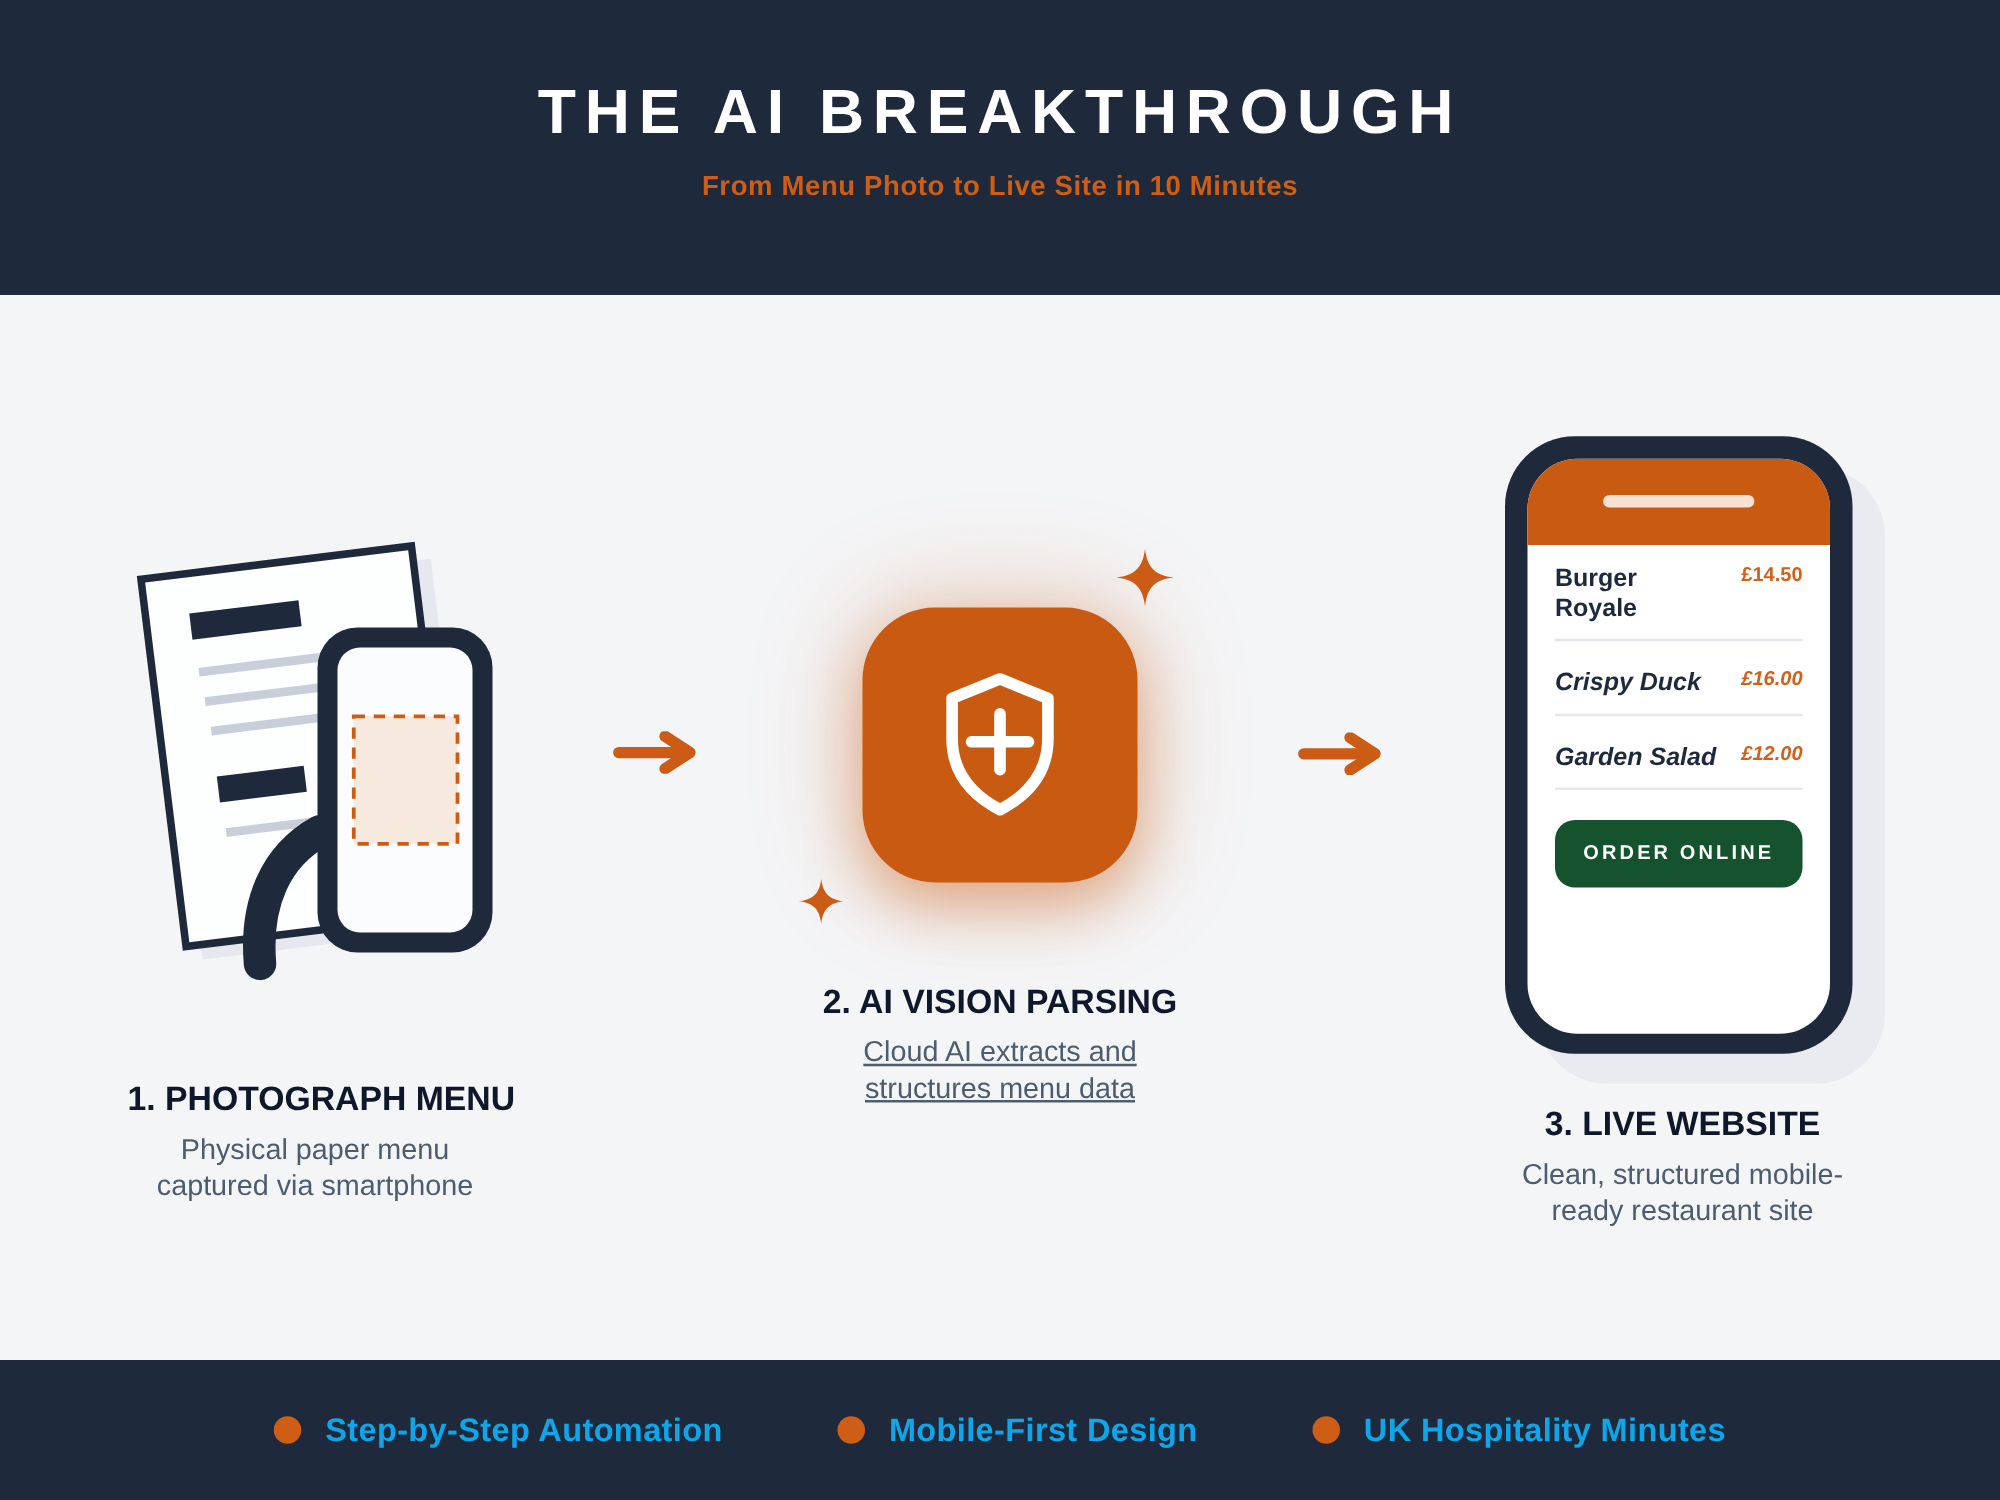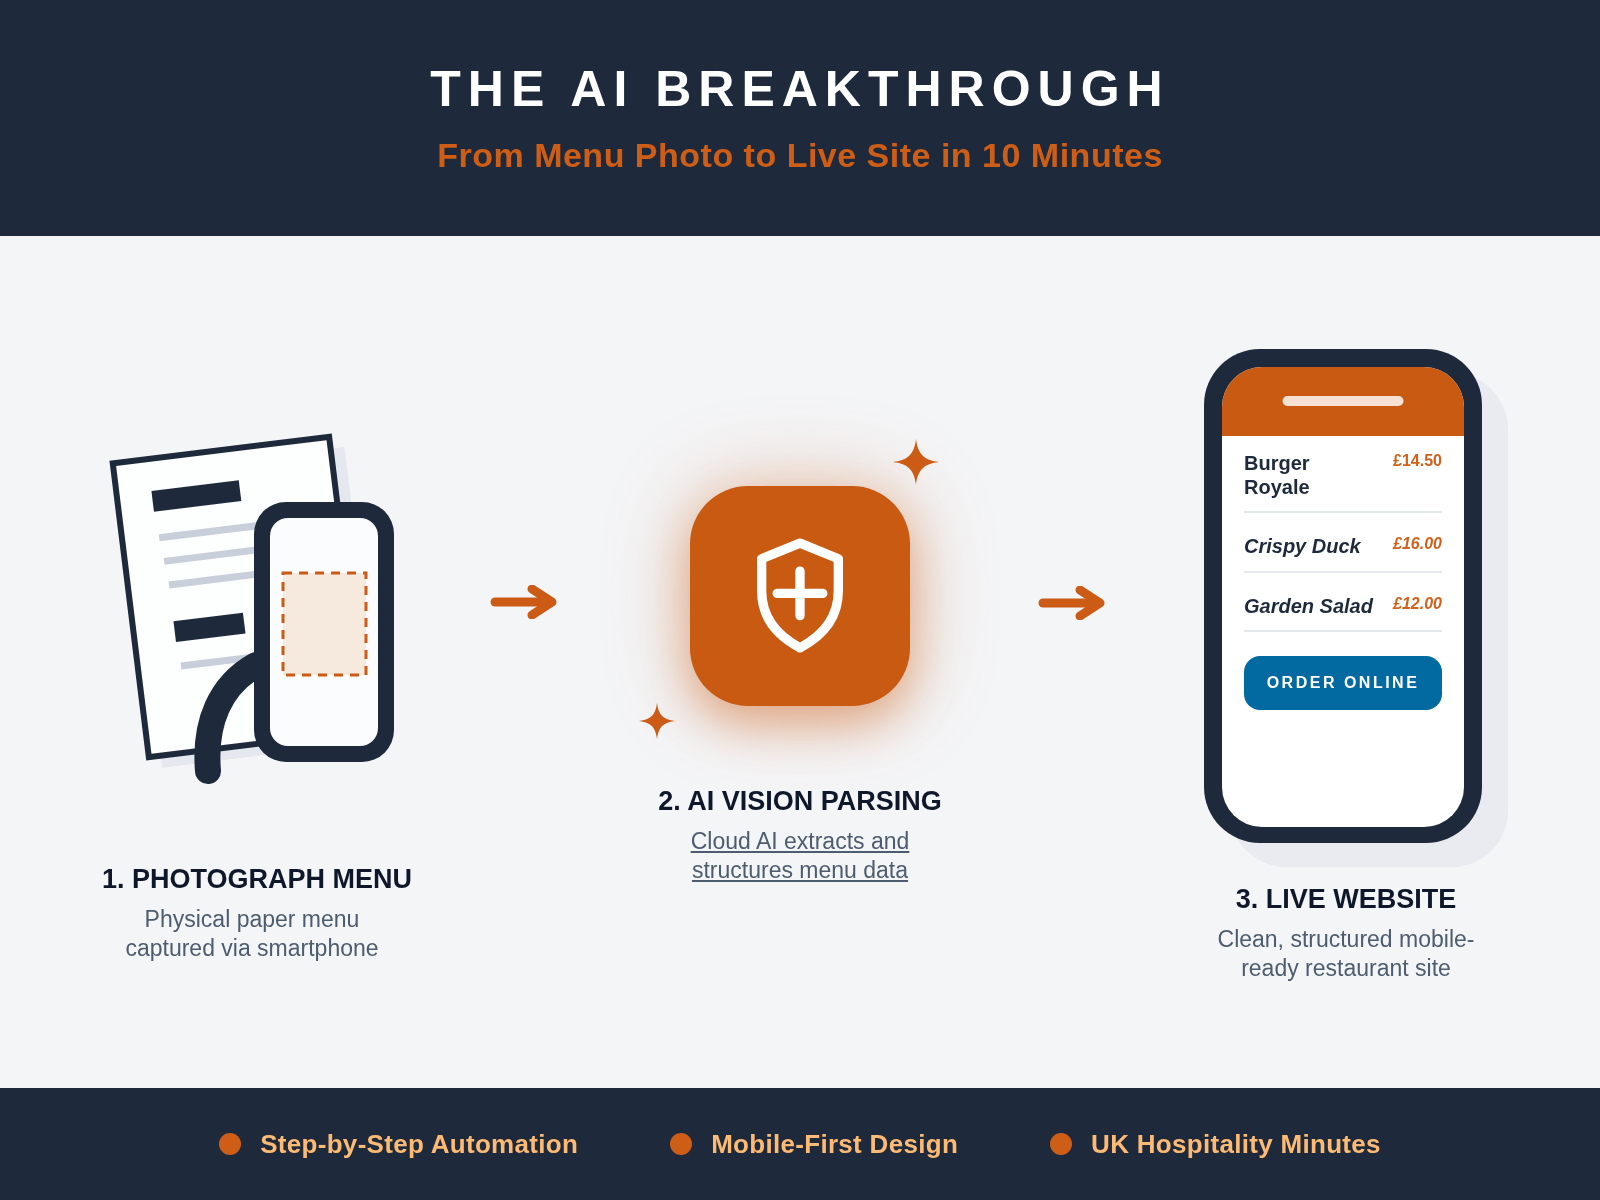--- a/index.html
+++ b/index.html
@@ -3,21 +3,21 @@
 <meta charset="utf-8">
 <style>
   * { margin:0; padding:0; box-sizing:border-box; }
   html,body { width:1600px; height:1200px; }
   body { font-family:"Liberation Sans", sans-serif; }
   #stage { position:relative; width:1600px; height:1200px; background:#F4F5F7; overflow:hidden;padding-left:21px; }
 
   
   .header { position:absolute; top:0; left:0; width:1600px; height:236px; background:#1E2A3C; text-align:center; }
   .header-title { padding-top:60px; color:#FFFFFF; font-size:50px; font-weight:bold; letter-spacing:7px; }
-  .header-subtitle { margin-top:18px; color:#CE5E16; font-size:34px; font-weight:bold; letter-spacing:0.5px; }
+  .header-subtitle { margin-top:18px; color:#CE5E16; font-size:22px; font-weight:bold; letter-spacing:0.5px; }
 
   
   .step-label { position:absolute; text-align:center; }
   .step-title { font-size:27px; font-weight:bold; color:#0f172a; white-space:nowrap; }
   .step-desc { margin:10px auto 0 auto; font-size:23px; color:#4D5C6E; line-height:1.28; }
   #label1 { left:102px; width:300px; top:864px; }
   #label1 .step-desc { max-width:270px; }
   #label2 { left:635px; width:330px; top:786px; }
   #label2 .step-desc { max-width:270px;text-decoration:underline; }
   #label3 { left:1168px; width:356px; top:884px; }
@@ -48,31 +48,31 @@
   .phone3-header { position:relative; height:69px; background:#C85A12; }
   .phone3-pill { position:absolute; left:50%; top:29px; transform:translateX(-50%);
                  width:121px; height:10px; border-radius:5px; background:#F6E1D3; }
   .menu { padding:0 22px; }
   .menu-row { display:flex; justify-content:space-between; align-items:flex-start; }
   .menu-row.r1 { margin-top:16px; }
   .menu-row.r2, .menu-row.r3 { margin-top:22px;font-style:italic; }
   .menu-name { font-size:20px; font-weight:bold; color:#1E2A3C; line-height:1.18; max-width:132px; }
   .menu-price { font-size:16px; font-weight:bold; color:#D2601A; margin-left:auto; white-space:nowrap; }
   .menu-divider { margin-top:12px; height:2px; background:#E4E7EC; }
-  .order-btn { margin-top:24px; height:54px; width:100%; background:#0369a1; border:none;
+  .order-btn { margin-top:24px; height:54px; width:100%; background:#14532d; border:none;
                border-radius:16px; color:#FFFFFF; font-family:"Liberation Sans", sans-serif;
                font-size:16px; font-weight:bold; letter-spacing:2.5px; display:flex;
                align-items:center; justify-content:center; cursor:pointer; }
 
   
   .footer { position:absolute; left:0; bottom:0; width:1600px; height:112px; background:#1E2A3C;
             display:flex; align-items:center; justify-content:center; gap:92px; }
   .footer-item { display:flex; align-items:center; gap:19px; }
   .footer-dot { width:22px; height:22px; border-radius:50%; background:#CE5E16; flex:none; }
-  .footer-label { color:#fdba74; font-size:26px; font-weight:bold; letter-spacing:0.3px; }
+  .footer-label { color:#0ea5e9; font-size:26px; font-weight:bold; letter-spacing:0.3px; }
 </style>
 </head>
 <body>
 
 <div id="stage">
 
   <div class="header">
     <div class="header-title">THE AI BREAKTHROUGH</div>
     <div class="header-subtitle">From Menu Photo to Live Site in 10 Minutes</div>
   </div>

